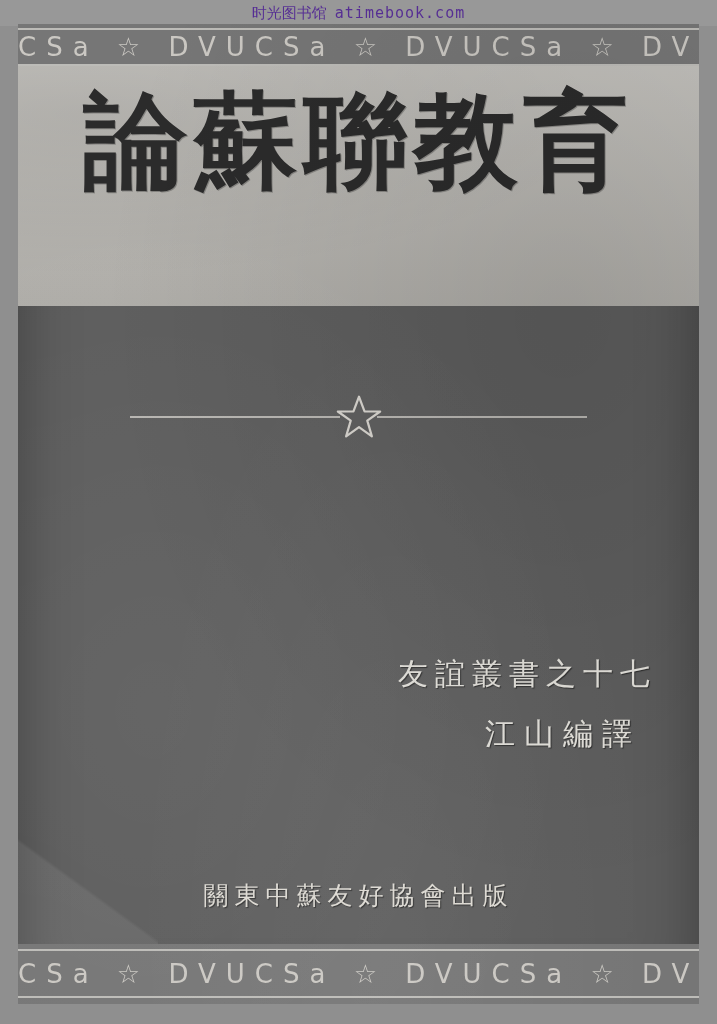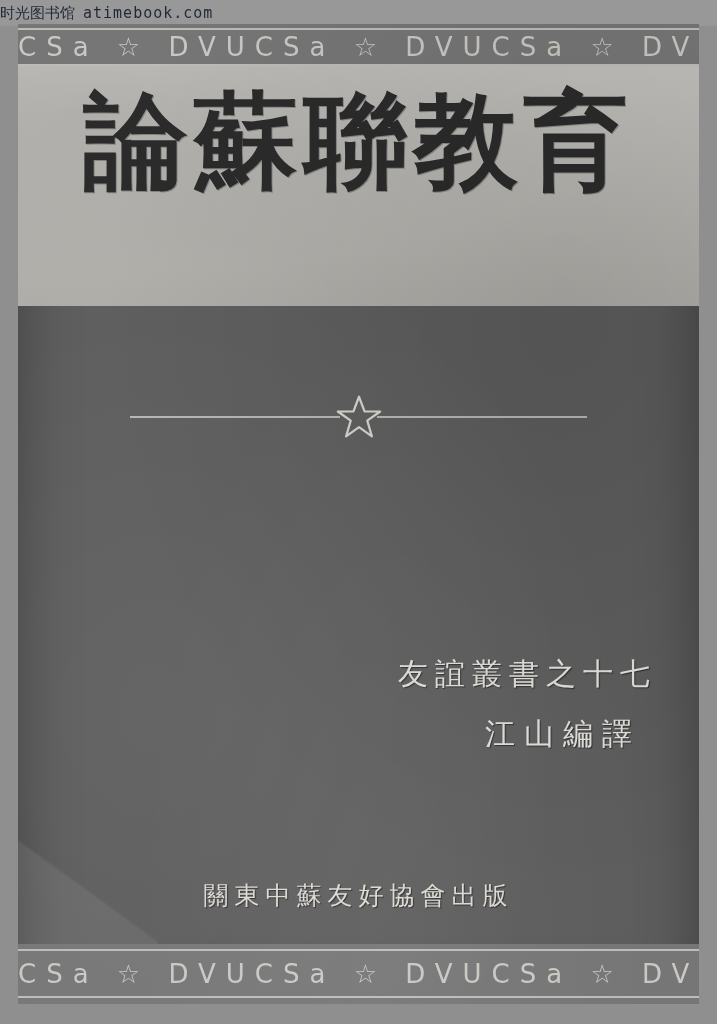--- a/index.html
+++ b/index.html
@@ -25,23 +25,24 @@
   
   .watermark {
     position: absolute;
     top: 0;
     left: 0;
     width: 717px;
     height: 26px;
     background: #9a9a9a;
     display: flex;
     align-items: center;
+    justify-content: center;
     letter-spacing: 1px;
     font-size: 15px;
-    color: #0f172a;
+    color: #4c1d95;
     font-family: "DejaVu Sans Mono", monospace;
     opacity: .85;
   }
   .watermark .wm-cn { font-family: "DejaVu Sans", sans-serif; letter-spacing:0; }
 
   
   .cover {
     position: absolute;
     left: 18px;
     top: 24px;

